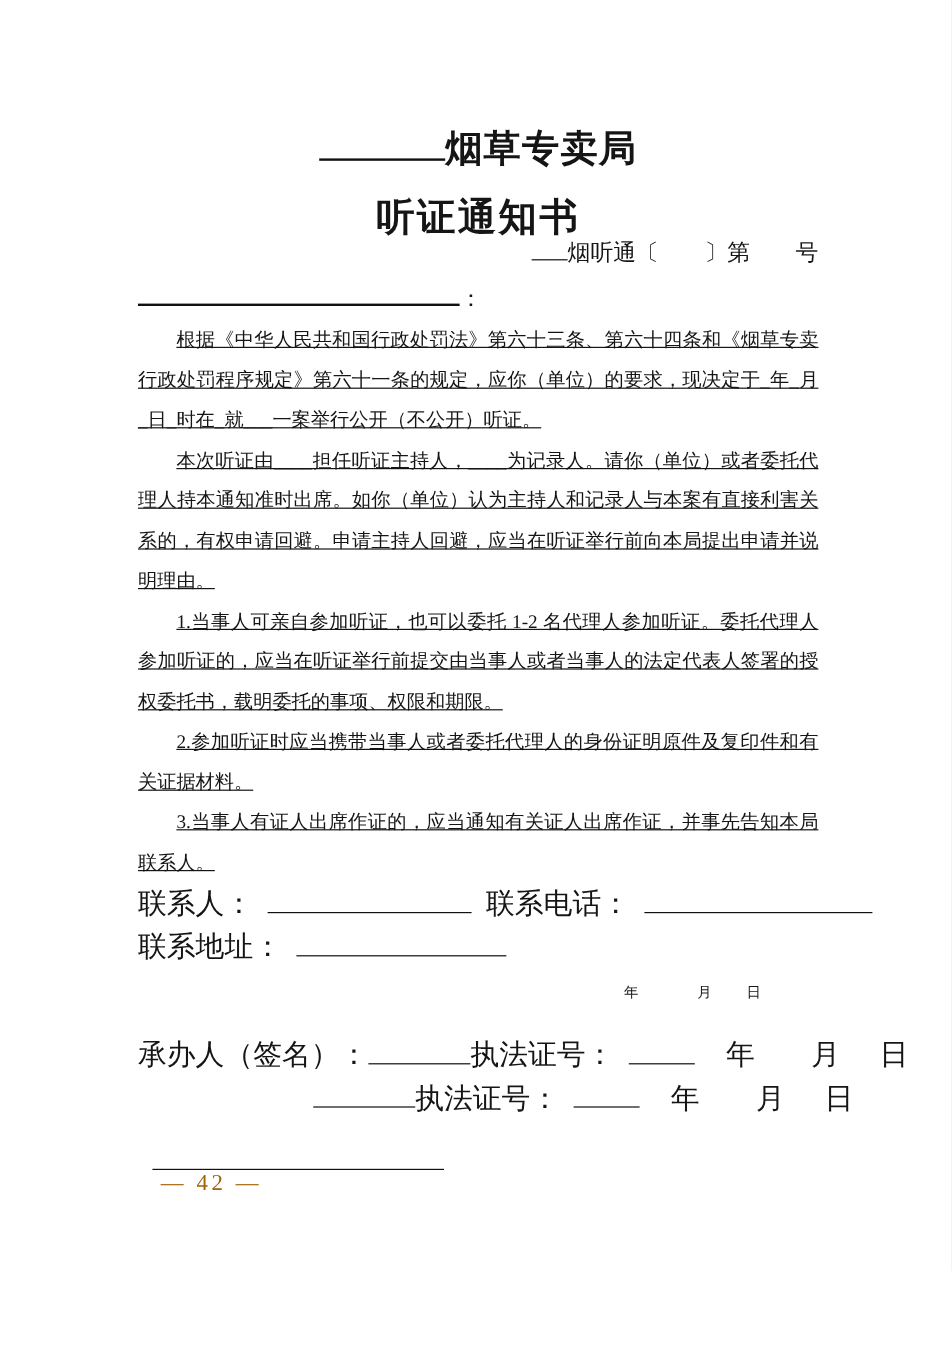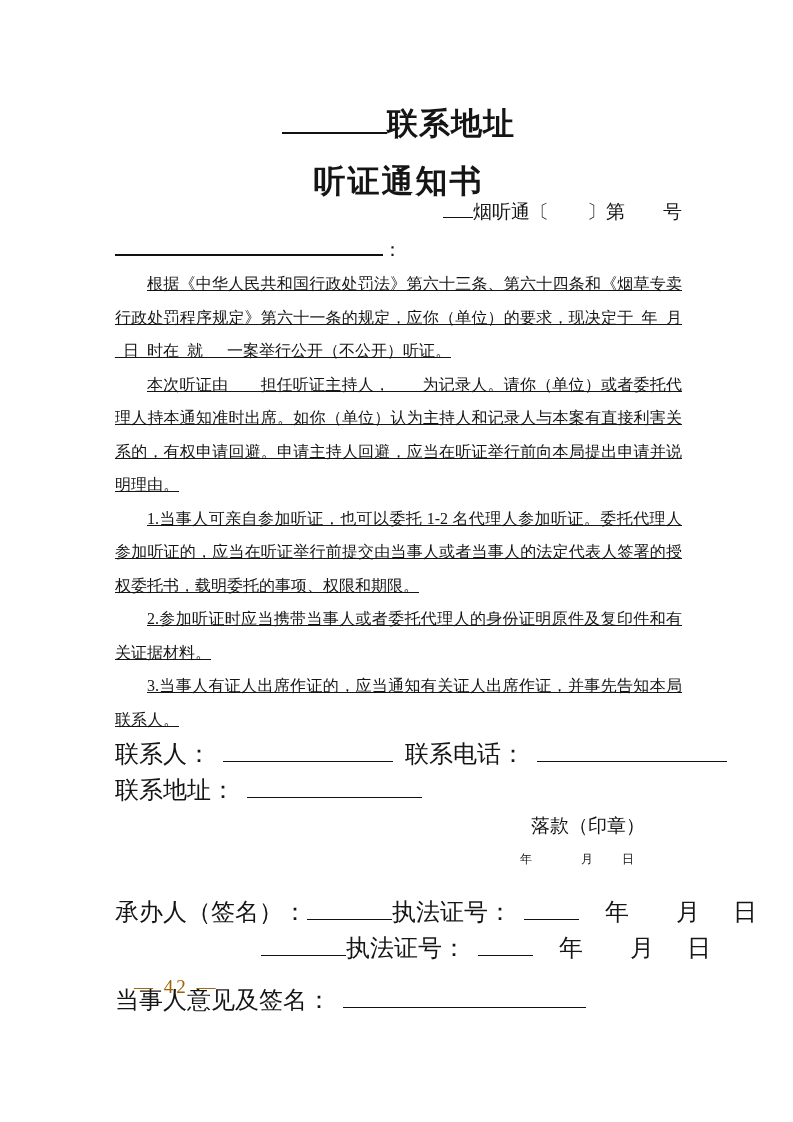--- a/index.html
+++ b/index.html
@@ -140,46 +140,45 @@
     color: #a16207;
     letter-spacing: 3px;
   }
 </style>
 </head>
 <body>
 
 <div class="page">
   <div class="content">
 
-    <div class="org-title-line"><span class="org-title-blank"></span><span>联系地址</span></div>
+    <div class="org-title-line"><span class="org-title-blank"></span><span>烟草专卖局</span></div>
 
     <div class="doc-title">听证通知书</div>
 
     <div class="doc-no"><span class="doc-no-blank"></span><span>烟听通〔　　〕第　　号</span></div>
 
     <div class="addressee"><span class="addressee-blank"></span><span>：</span></div>
 
     <div class="body-text">
       <p>根据《中华人民共和国行政处罚法》第六十三条、第六十四条和《烟草专卖行政处罚程序规定》第六十一条的规定，应你（单位）的要求，现决定于_年_月_日_时在_就___一案举行公开（不公开）听证。</p>
       <p>本次听证由____担任听证主持人，____为记录人。请你（单位）或者委托代理人持本通知准时出席。如你（单位）认为主持人和记录人与本案有直接利害关系的，有权申请回避。申请主持人回避，应当在听证举行前向本局提出申请并说明理由。</p>
       <p>1.当事人可亲自参加听证，也可以委托 1-2 名代理人参加听证。委托代理人参加听证的，应当在听证举行前提交由当事人或者当事人的法定代表人签署的授权委托书，载明委托的事项、权限和期限。</p>
       <p>2.参加听证时应当携带当事人或者委托代理人的身份证明原件及复印件和有关证据材料。</p>
       <p>3.当事人有证人出席作证的，应当通知有关证人出席作证，并事先告知本局联系人。</p>
     </div>
 
     <div class="form-row"><span>联系人：</span><span class="gap12"></span><span class="blank w170"></span><span class="gap12"></span><span>联系电话：</span><span class="gap12"></span><span class="blank w190"></span></div>
 
     <div class="form-row"><span>联系地址：</span><span class="gap12"></span><span class="blank w175"></span></div>
 
-    <div class="signoff">落款（印章）</div>
     <div class="signoff-date"><span>年</span><span class="m-month">月</span><span class="m-day">日</span></div>
 
     <div class="organizer-block">
       <div class="form-row organizer-row"><span>承办人（签名）：</span><span class="blank w85"></span><span>执法证号：</span><span class="gap12"></span><span class="blank w55"></span><span class="date-group"><span>年</span><span class="m-month">月</span><span class="m-day">日</span></span></div>
       <div class="form-row organizer-row"><span class="row-indent"></span><span class="blank w85"></span><span>执法证号：</span><span class="gap12"></span><span class="blank w55"></span><span class="date-group"><span>年</span><span class="m-month">月</span><span class="m-day">日</span></span></div>
     </div>
 
-    <div class="form-row opinion-row"><span>当事人意见及签名：</span><span class="gap12"></span><span class="blank w243"></span></div>
+    <div class="form-row opinion-row"><span class="gap12"></span><span class="blank w243"></span></div>
 
   </div>
 
   <div class="page-number">— 42 —</div>
 </div>
 
 </body></html>

